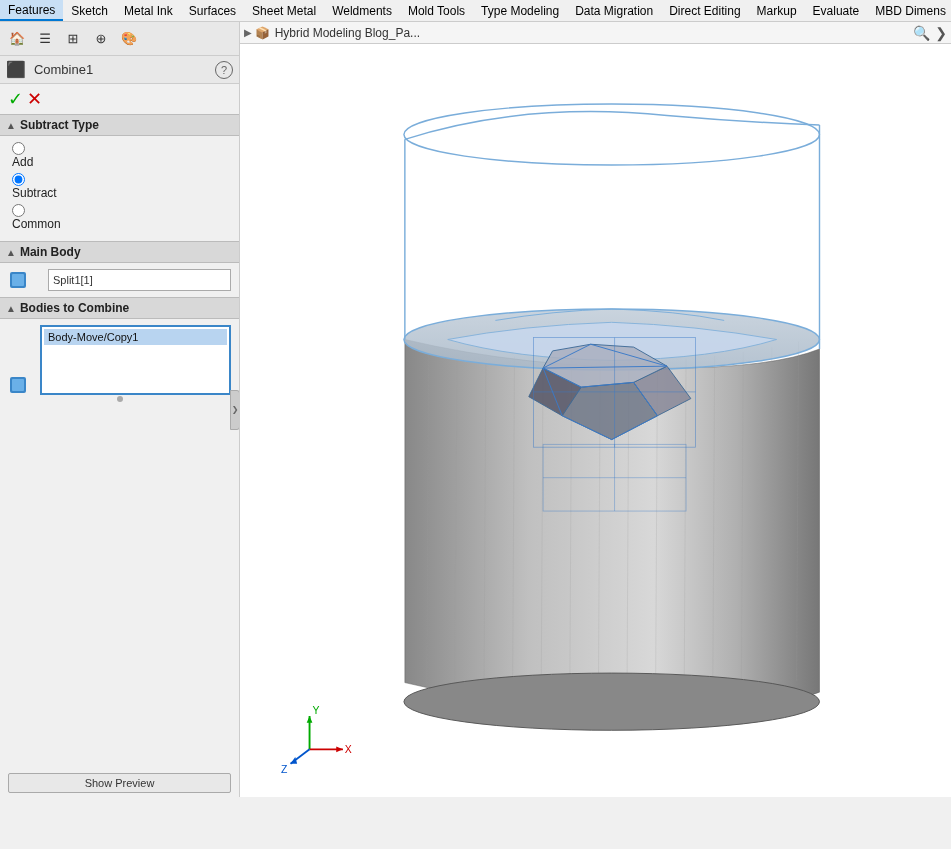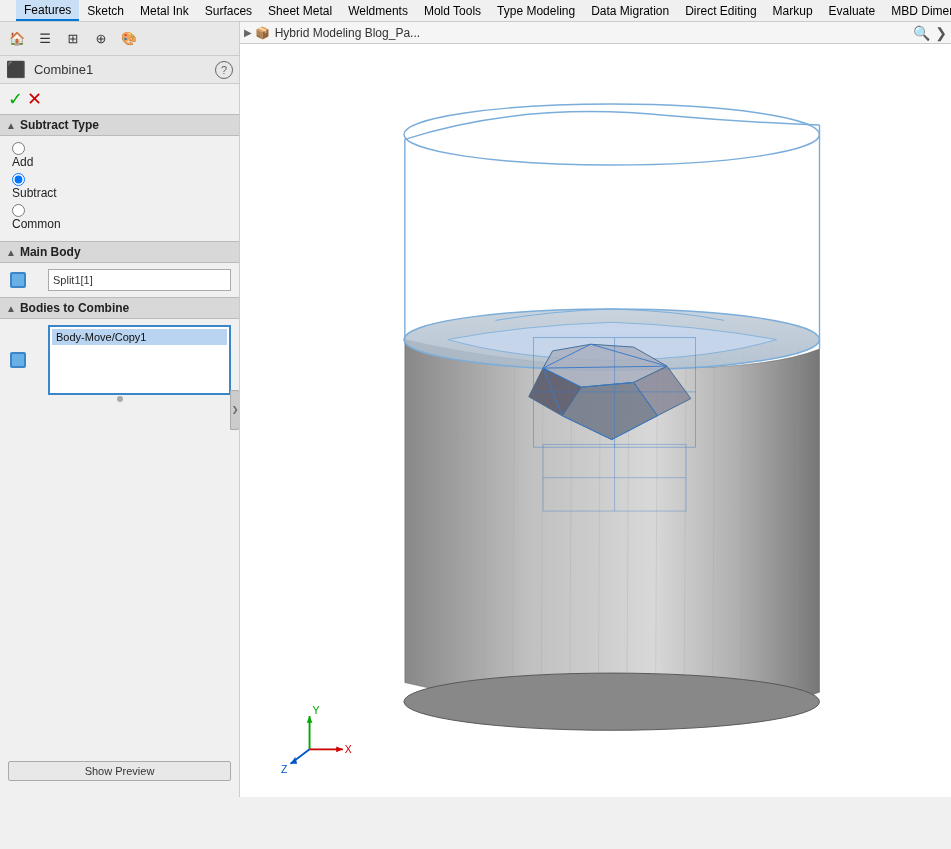--- a/index.html
+++ b/index.html
@@ -5,21 +5,20 @@
     * { box-sizing: border-box; margin: 0; padding: 0; }
     body { font-family: 'Segoe UI', Arial, sans-serif; font-size: 12px; background: #f0f0f0; width: 951px; height: 849px; overflow: hidden; }
 
     
     .menu-bar {
       display: flex;
       background: #f0f0f0;
       border-bottom: 1px solid #ccc;
       height: 22px;
       align-items: center;
-      padding-left: 16px;
     }
     .menu-item {
       padding: 2px 8px;
       font-size: 12px;
       cursor: pointer;
       white-space: nowrap;
       height: 100%;
       display: flex;
       align-items: center;
     }
@@ -198,22 +197,22 @@
     }
 
     
     .bodies-section {
       padding: 6px 8px;
       background: #f0f0f0;
       flex: 1;
     }
     .bodies-list-row {
       display: flex;
-      align-items: center;
-      gap: 20px;
+      align-items: flex-end;
+      gap: 12px;
     }
     .bodies-list {
       flex: 1;
       height: 70px;
       border: 2px solid #3a86c8;
       background: white;
       padding: 2px;
       overflow-y: auto;
     }
     .bodies-list-item {
@@ -233,21 +232,21 @@
     .resize-dot {
       width: 6px;
       height: 6px;
       border-radius: 50%;
       background: #aaa;
     }
 
     
     .show-preview-btn {
       display: inline-block;
-      margin: 16px 8px;
+      margin: 4px 8px;
       padding: 3px 10px;
       border: 1px solid #aaa;
       background: #e8e8e8;
       font-size: 11px;
       cursor: pointer;
       color: #333;
       border-radius: 2px;
     }
 
     

